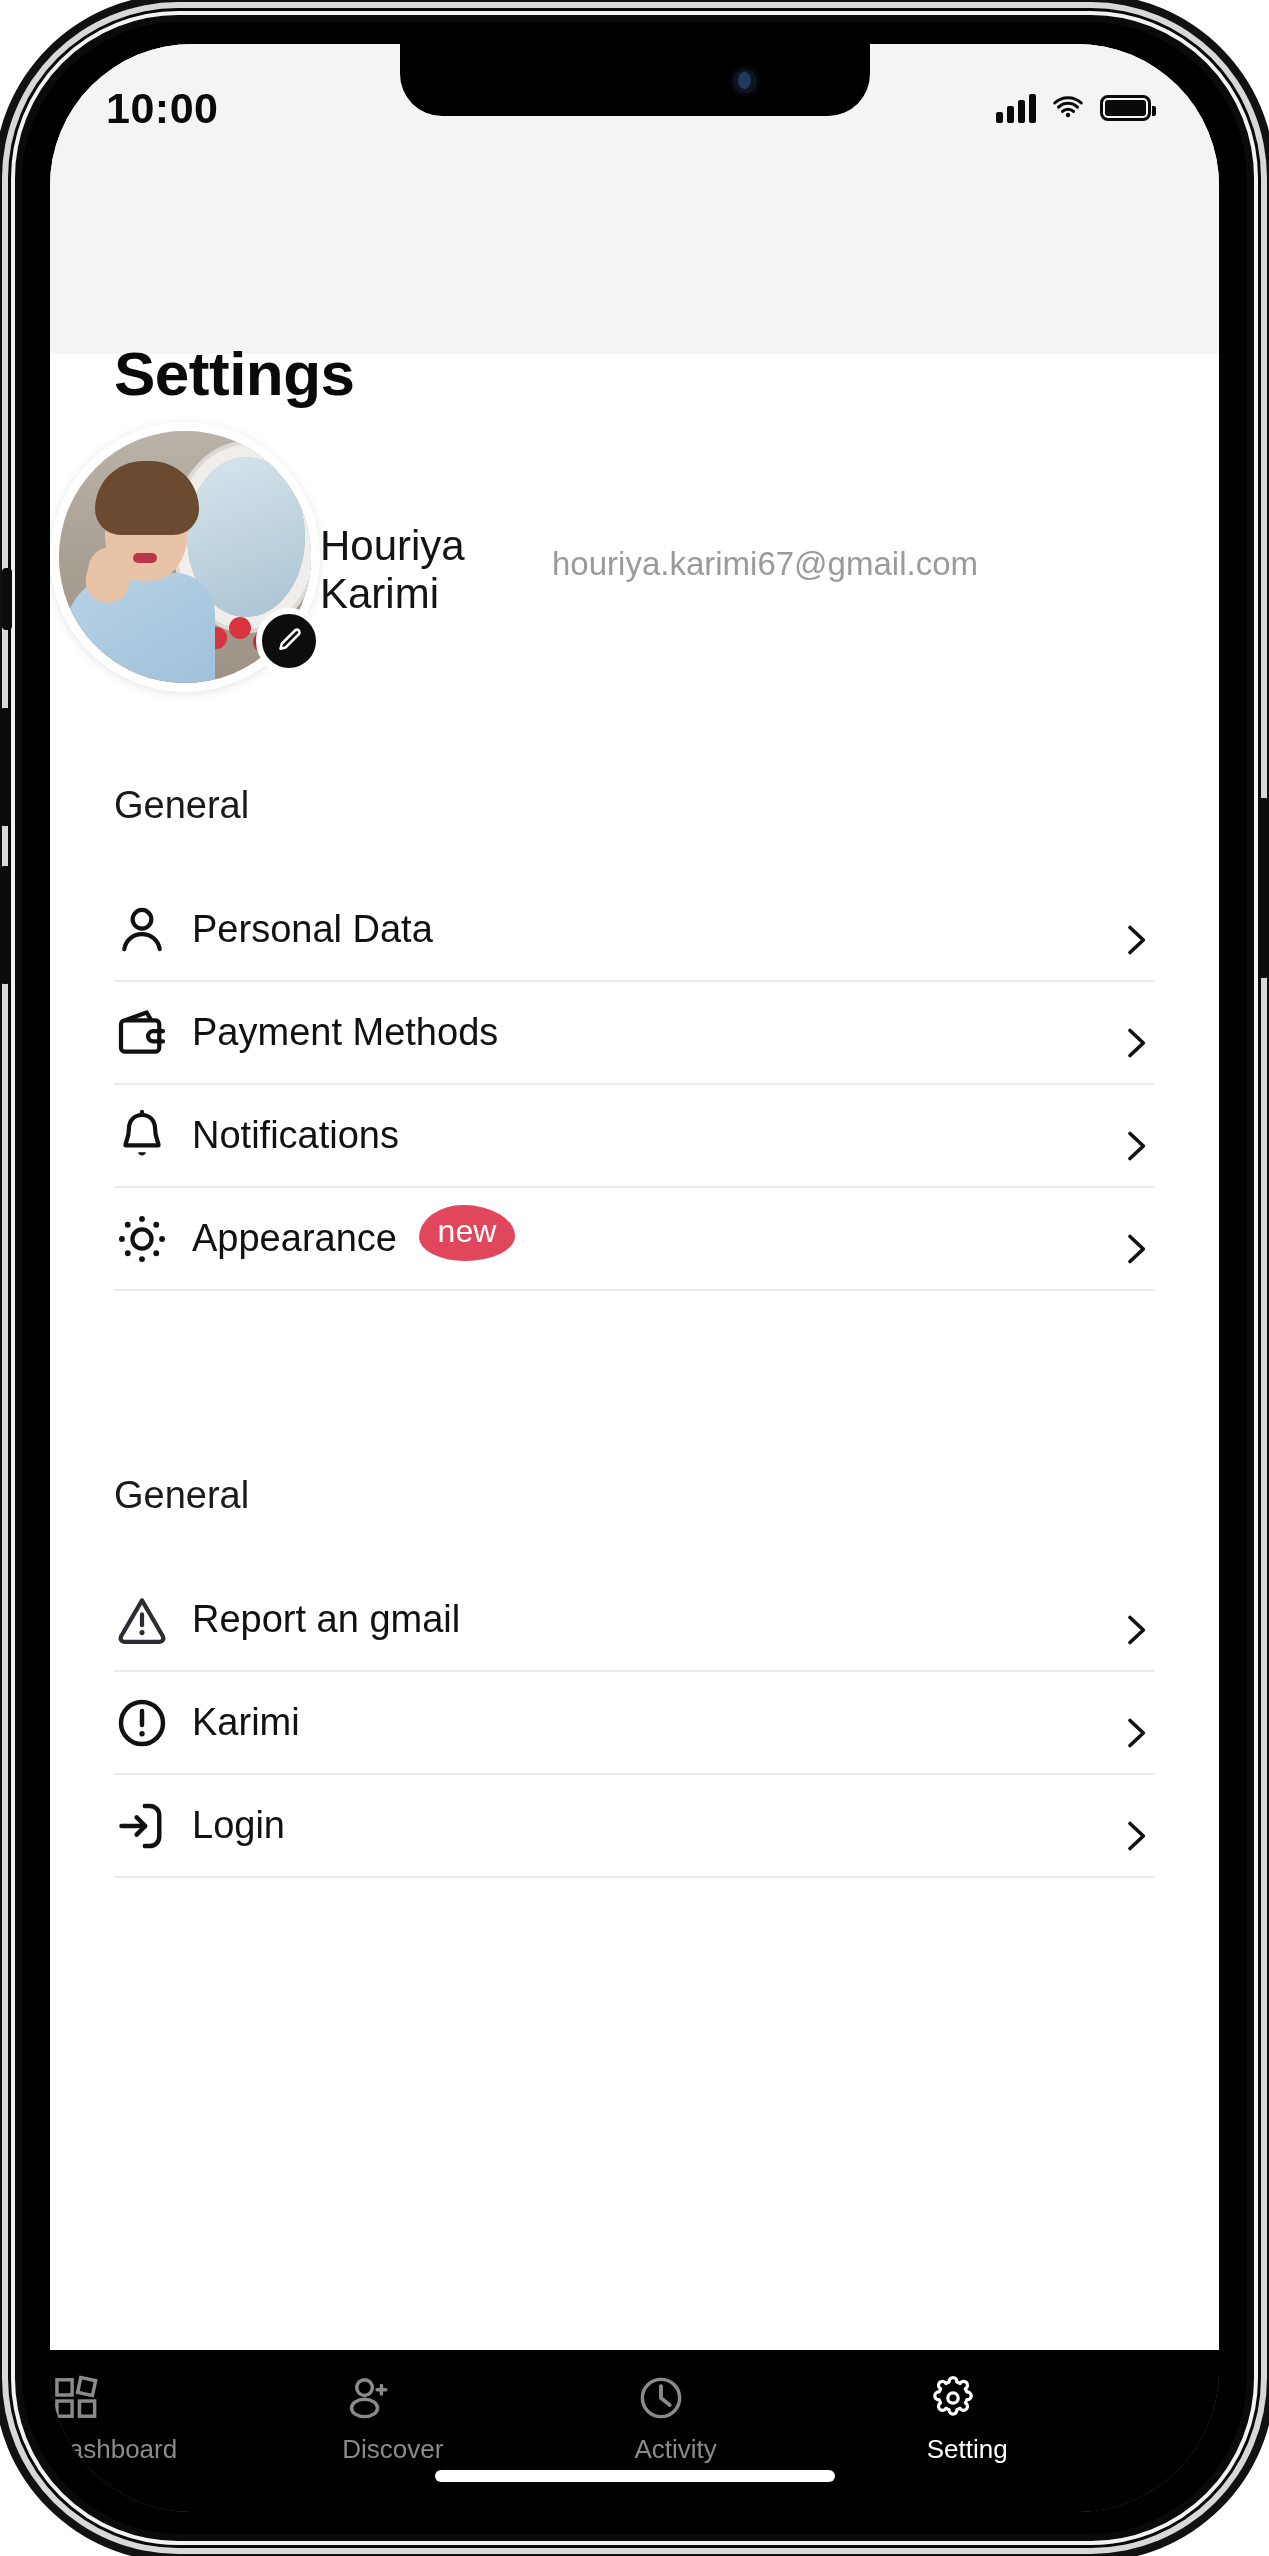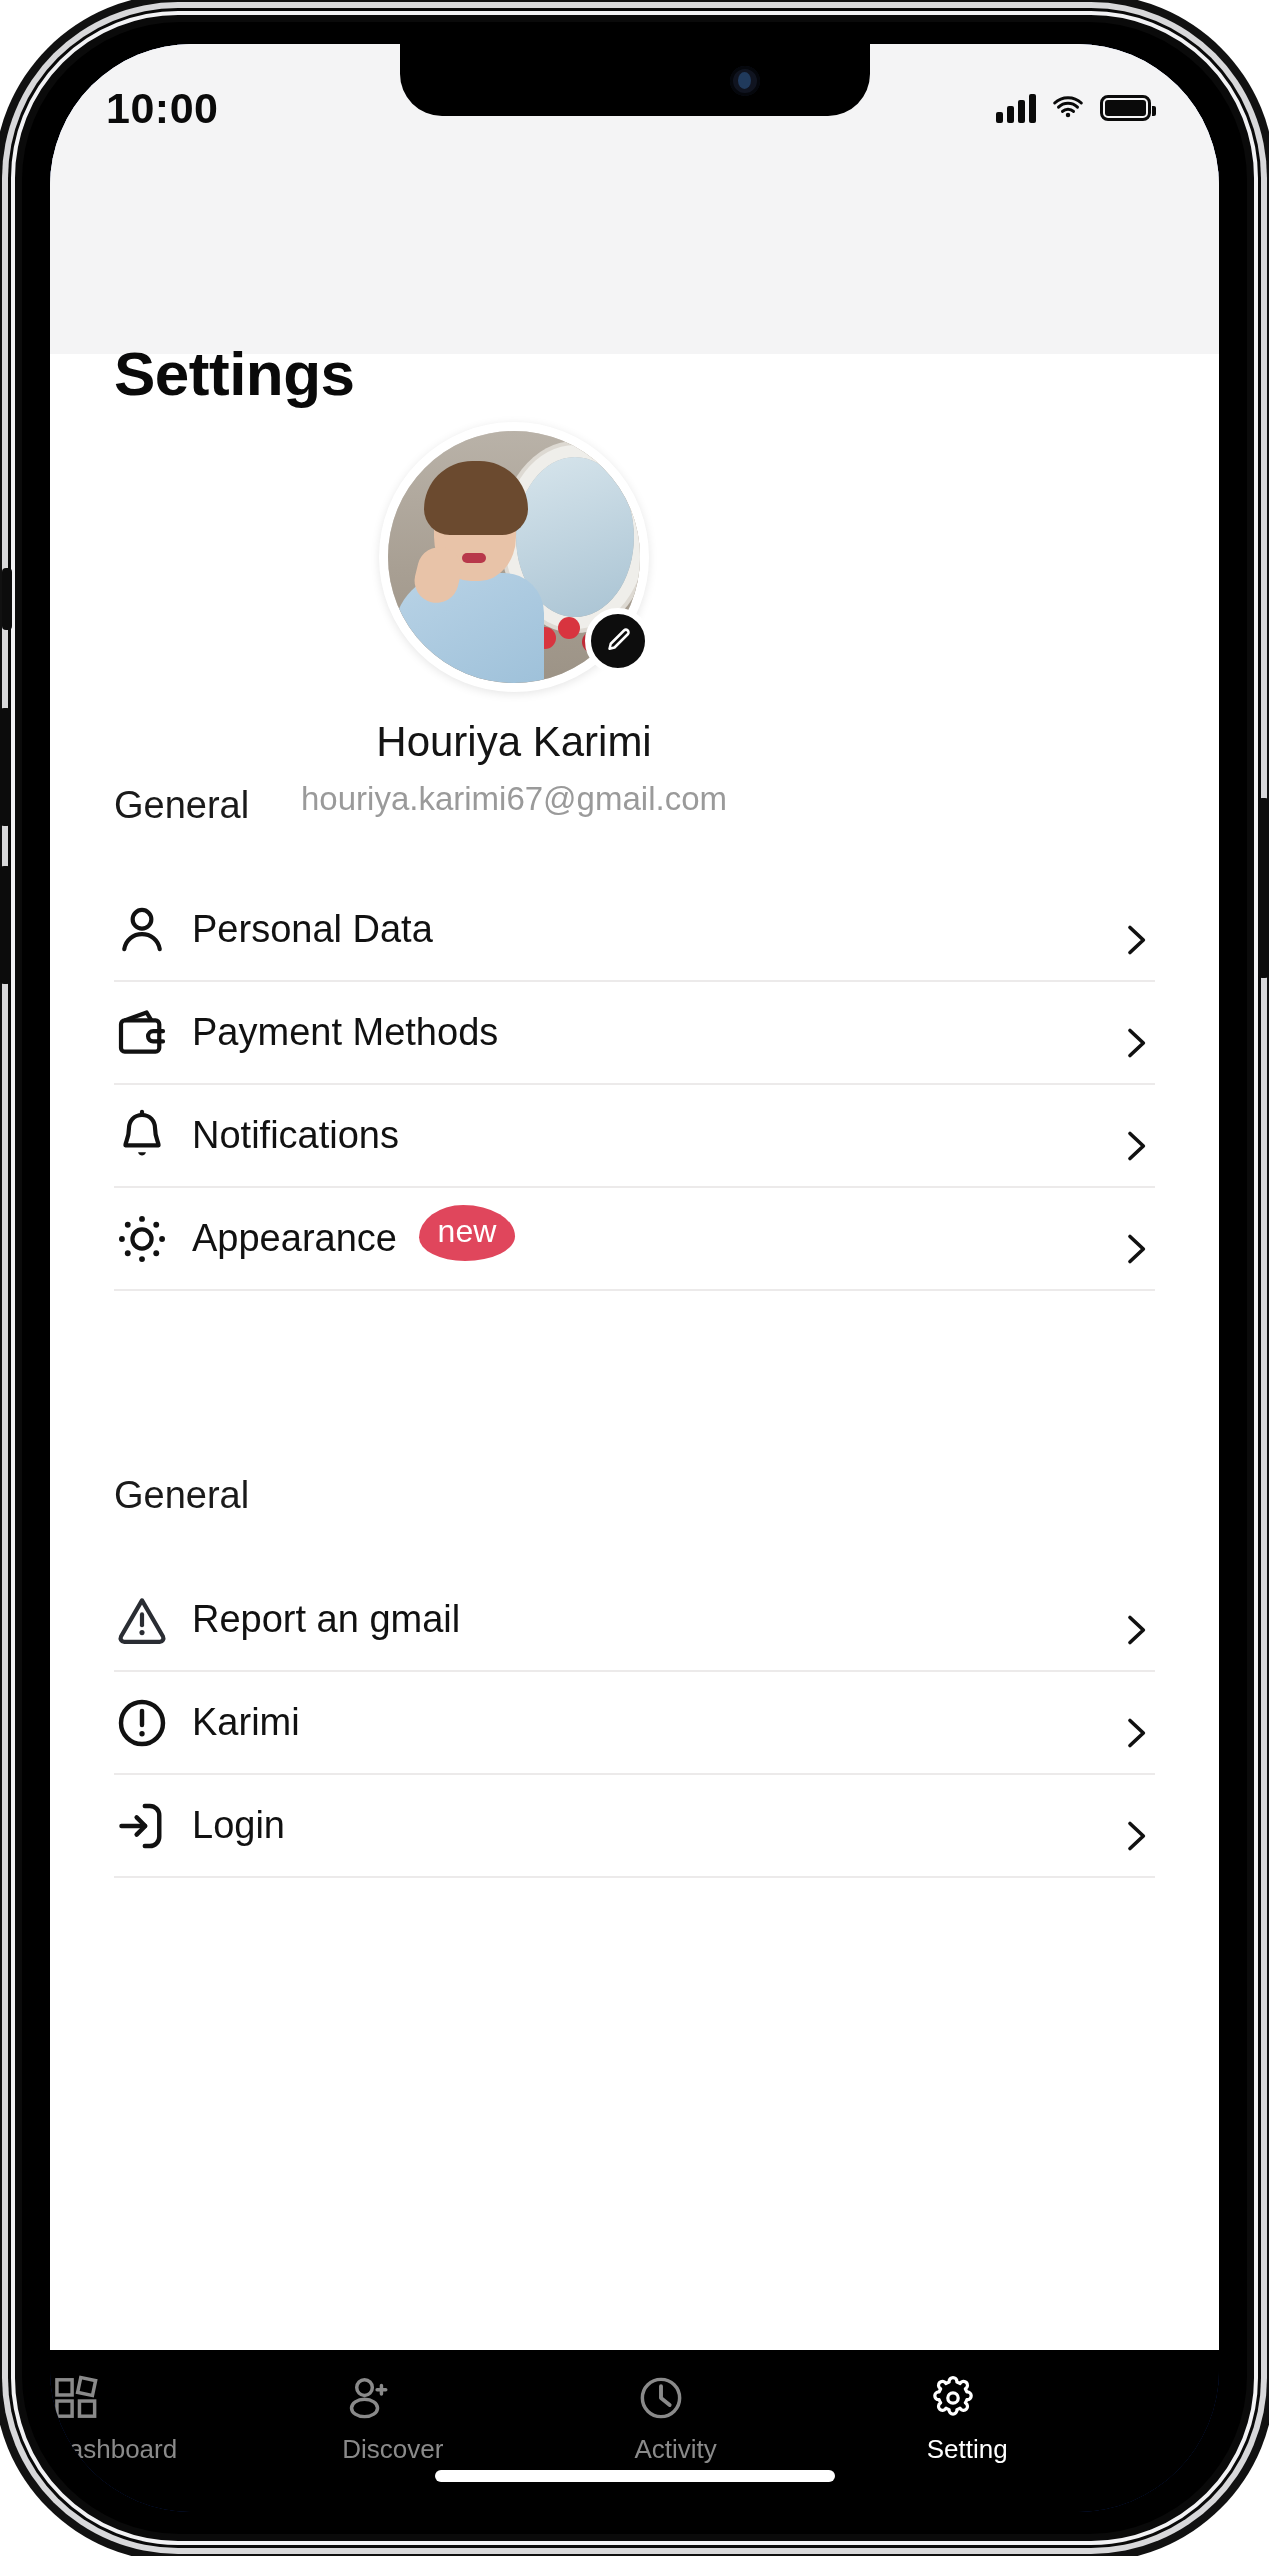--- a/index.html
+++ b/index.html
@@ -40,21 +40,21 @@
   .btn-volup  { left:-8px; top:700px; width:11px; height:118px; }
   .btn-voldn  { left:-8px; top:858px; width:11px; height:118px; }
   .btn-power  { right:-8px; top:790px; width:11px; height:180px; }
 
   
   .screen {
     position:absolute;
     left:42px; top:36px;
     width:1169px; height:2468px;
     border-radius:142px;
-    background:#1d4ed8;
+    background:#f9a8d4;
     overflow:hidden;
   }
   .screen-content {
     position:absolute; inset:0;
     background:#000;
   }
 
   
   .app {
     position:absolute;
@@ -131,21 +131,21 @@
     font-size:62px; font-weight:700; color:#0a0a0a;
     letter-spacing:-0.5px;
     z-index:3;
     text-align:center;
   }
 
   
   .profile {
     position:absolute; left:0; top:378px;
     width:928px;
-    display:flex; flex-direction:column; align-items:center;
+    display:flex; flex-direction:row; align-items:center;
     z-index:4;
   }
   .avatar-wrap { position:relative; width:270px; height:270px; }
   .avatar {
     width:270px; height:270px; border-radius:50%;
     border:9px solid #ffffff;
     background:#cfc9c2;
     overflow:hidden; position:relative;
     box-shadow:0 2px 10px rgba(0,0,0,.10);
   }

